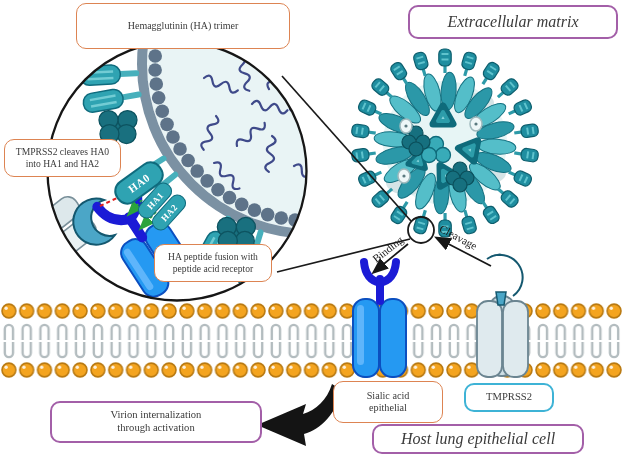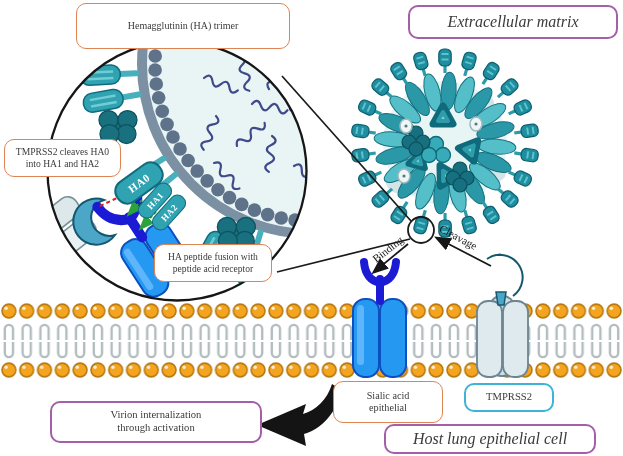--- a/index.html
+++ b/index.html
@@ -487,21 +487,21 @@
     <span>HA peptide fusion with</span>
     <span>peptide acid receptor</span>
   </div>
   <div class="box box-orange" style="left:333px;top:381px;width:110px;height:42px;font-size:10.2px;">
     <span>Sialic acid</span>
     <span>epithelial</span>
   </div>
   <div class="box box-cyan" style="left:464px;top:383px;width:90px;height:29px;">
     <span>TMPRSS2</span>
   </div>
-  <div class="box box-purple" style="left:384px;top:424px;width:212px;height:30px;">
+  <div class="box box-purple" style="left:372px;top:424px;width:212px;height:30px;">
     <span>Host lung epithelial cell</span>
   </div>
   <div class="box box-purple2" style="left:38px;top:401px;width:212px;height:42px;margin-left:12px;">
     <span>Virion internalization</span>
     <span>through activation</span>
   </div>
 
 </div>
 
 </body></html>

